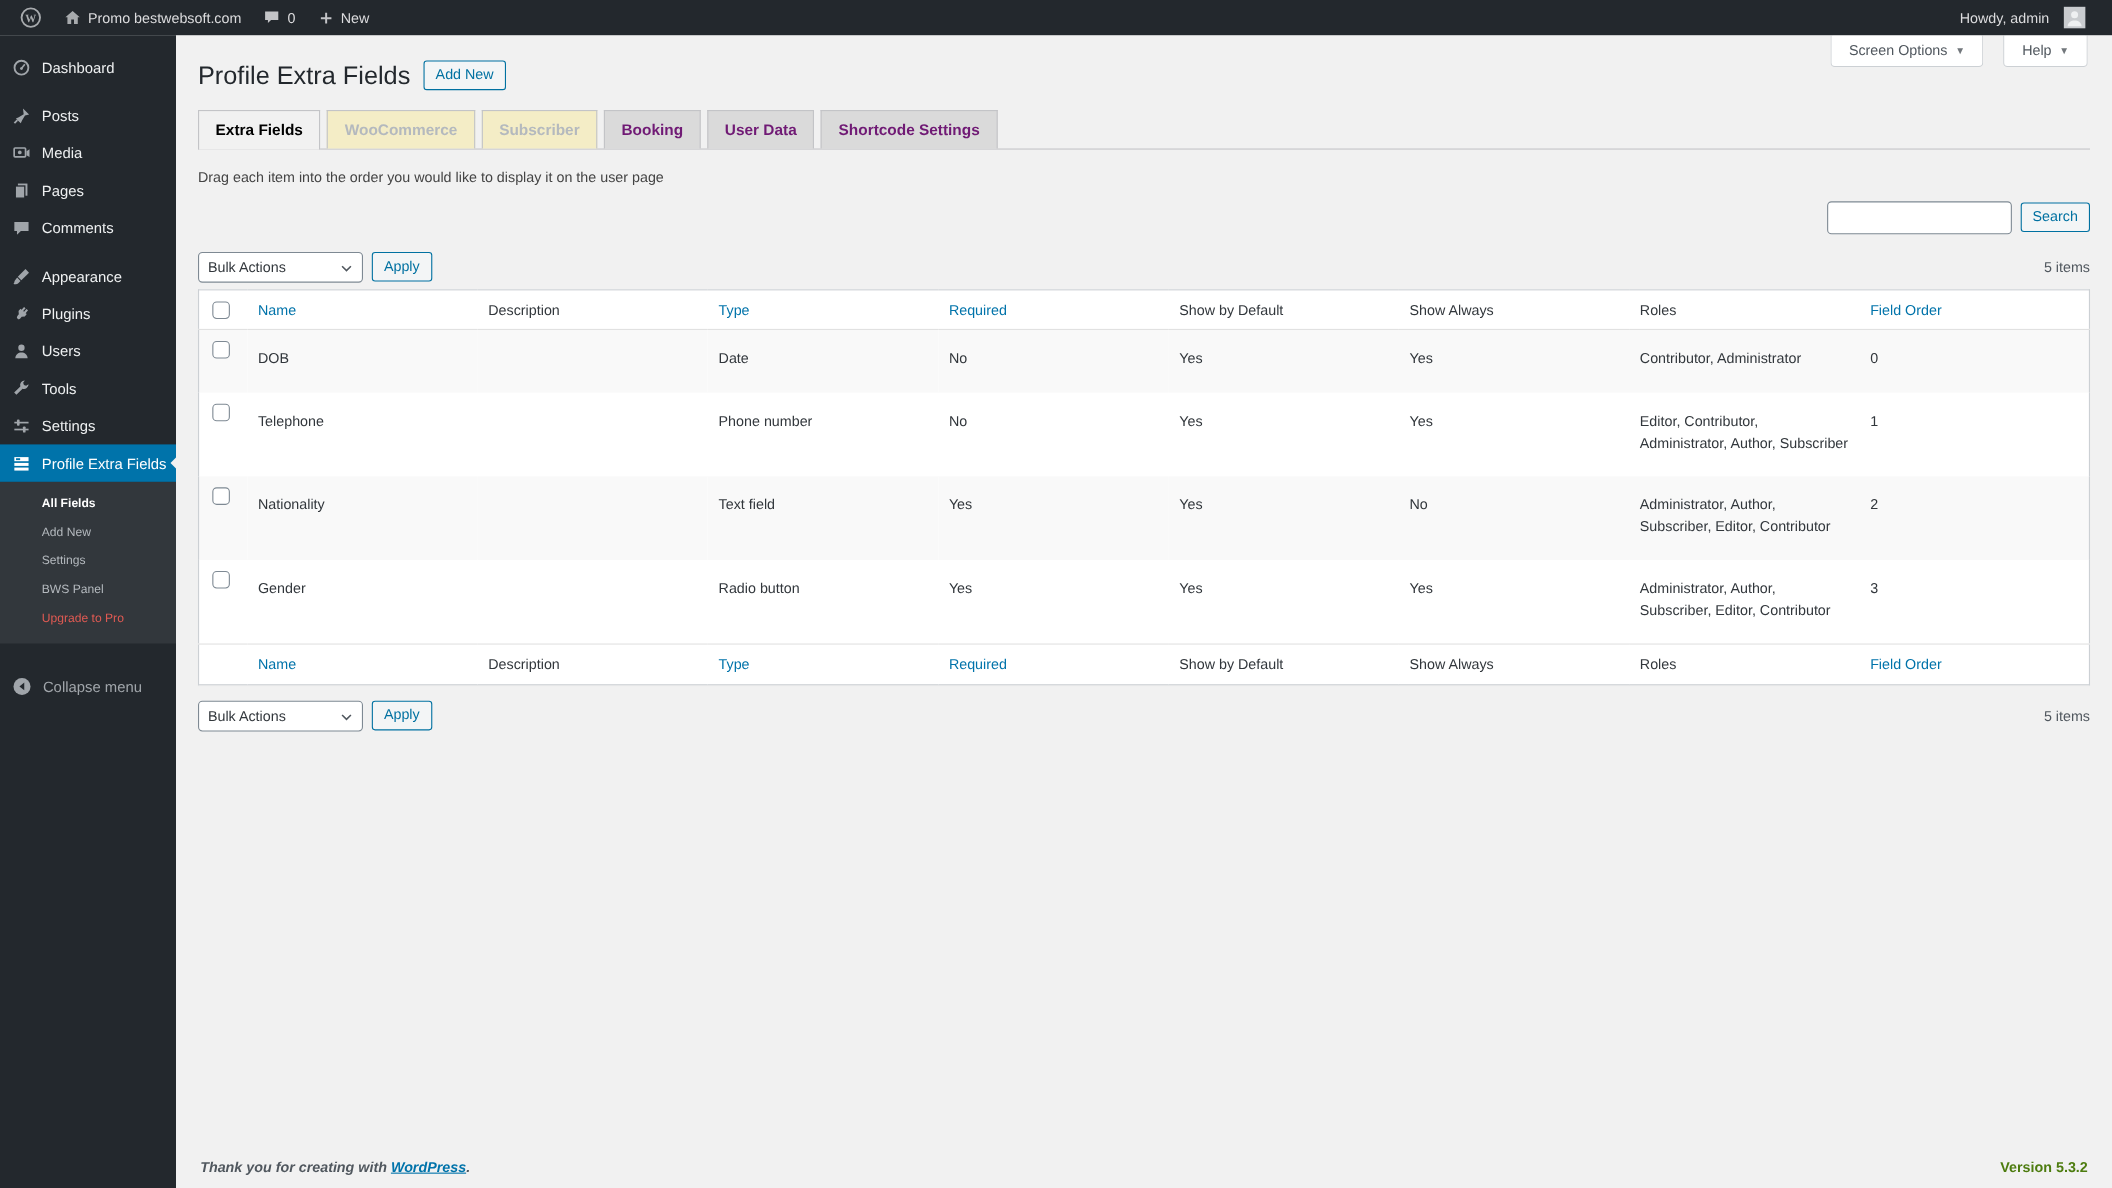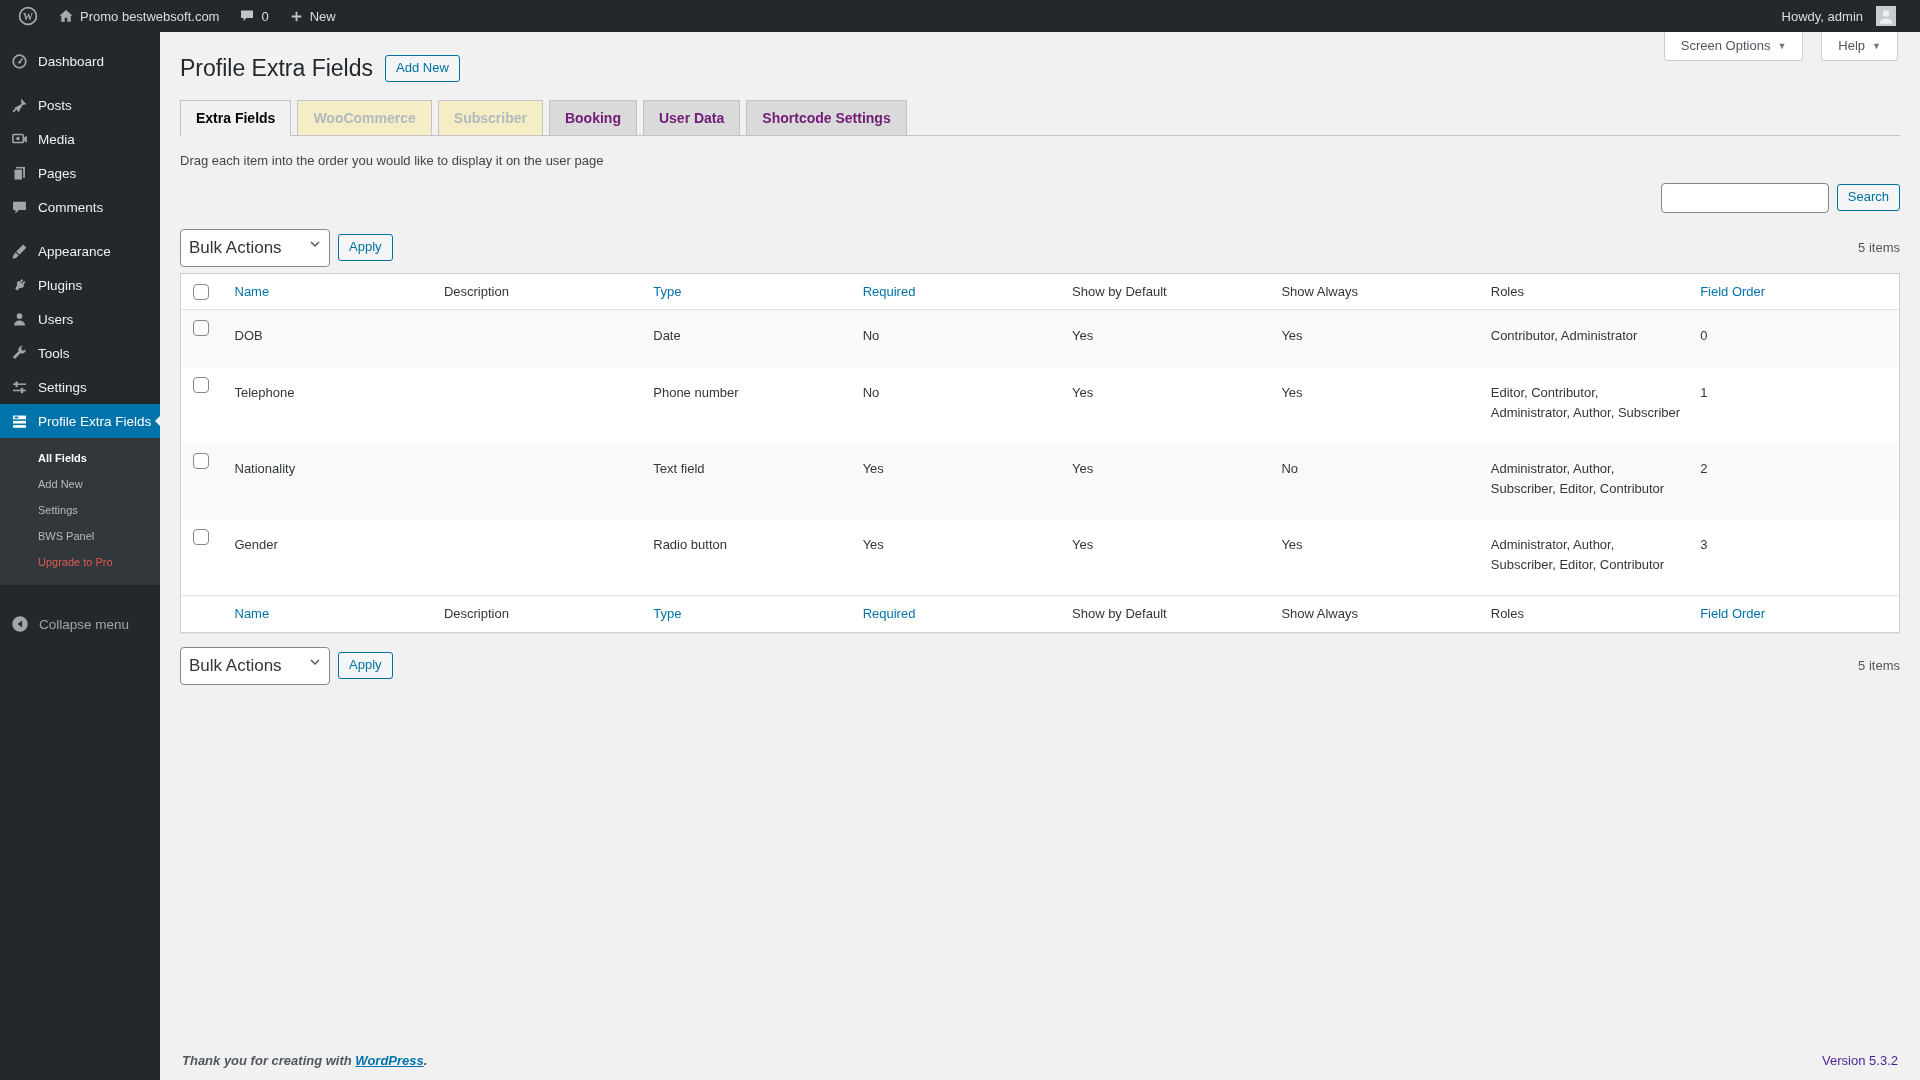--- a/index.html
+++ b/index.html
@@ -89,22 +89,22 @@
   .search-row { display: flex; justify-content: flex-end; align-items: center; gap: 8px; margin-top: 15px; }
   .search-input {
     width: 168px; height: 30px; border: 1px solid #7e8993; border-radius: 4px;
     background: #fff; padding: 0 8px; font-size: 13px; font-family: "Liberation Sans", sans-serif;
   }
   .bulk-row { display: flex; justify-content: space-between; align-items: center; margin-top: 16px; }
   .bulk-left { display: flex; align-items: center; gap: 8px; }
   .select-wrap { position: relative; display: inline-block; }
   .select-wrap select {
     appearance: none; -webkit-appearance: none;
-    height: 38px; min-width: 150px; border: 1px solid #7e8993; border-radius: 4px;
-    background: #fff; color: #32373c; font-size: 17px; padding: 0 28px 0 8px;
+    height: 28px; min-width: 150px; border: 1px solid #7e8993; border-radius: 4px;
+    background: #fff; color: #32373c; font-size: 13px; padding: 0 28px 0 8px;
     font-family: "Liberation Sans", sans-serif; cursor: pointer;
   }
   .select-wrap .sel-chevron { position: absolute; right: 7px; top: 7px; pointer-events: none; }
   .items-count { color: #50575e; }
   
   table.list-table {
     width: 100%; border-collapse: collapse; table-layout: fixed;
     background: #fff; border: 1px solid #ccd0d4; margin-top: 6px;
     box-shadow: 0 1px 1px rgba(0,0,0,.04);
   }
@@ -125,21 +125,21 @@
     appearance: none; -webkit-appearance: none; width: 16px; height: 16px;
     border: 1px solid #7e8993; border-radius: 4px; background: #fff; cursor: pointer; display:block;
   }
   
   .page-footer {
     margin-top: auto; display: flex; justify-content: space-between; align-items: baseline;
     padding: 10px 2px 12px;
   }
   .thanks { font-style: italic; color: #50575e; font-weight: bold; }
   .thanks a { color: #0073aa; cursor: pointer; text-decoration: underline; font-style: italic; }
-  .version { color: #4c1d95; }
+  .version { color: #4d7c0f; font-weight: bold; }
 </style>
 </head>
 <body>
 
 <div class="adminbar">
   <div class="left">
     <div class="ab-item">
       <span>
         <svg viewBox="0 0 20 20" width="20" height="20">
             <circle cx="10" cy="10" r="8.4" fill="none" stroke="#a7aaad" stroke-width="1.7"></circle>

